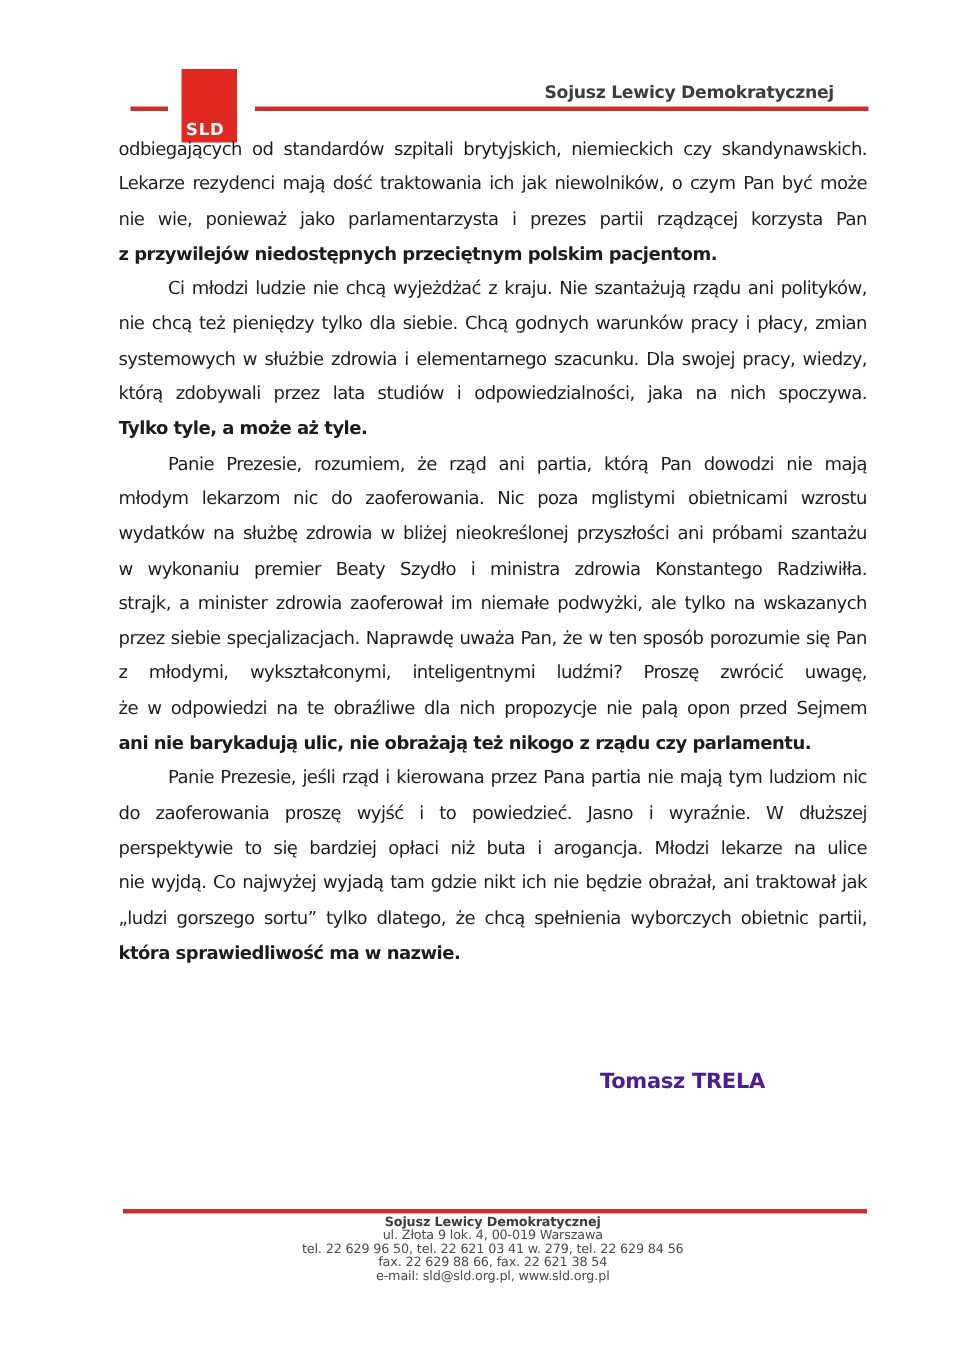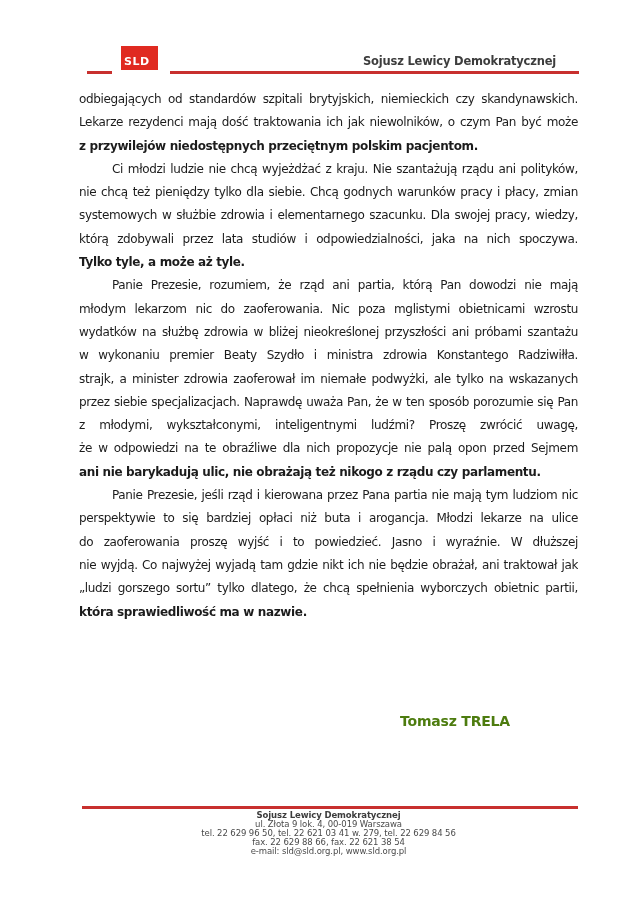--- a/index.html
+++ b/index.html
@@ -4,33 +4,33 @@
 <style>
   html,body{margin:0;padding:0;background:#ffffff;}
   .page{
     position:relative;width:636px;height:900px;background:#ffffff;overflow:hidden;
     font-family:"DejaVu Sans","Liberation Sans",sans-serif;
     --accent:#c8302e;--logo:#e02a21;--ink:#1c1c1c;--muted:#4a4a4a;--head:#3d3d3d;
   }
   
   .hdr-dash{position:absolute;left:87px;top:71px;width:25px;height:2.5px;background:var(--accent);}
   .hdr-rule{position:absolute;left:170px;top:71px;width:409px;height:2.5px;background:var(--accent);}
-  .logo{position:absolute;left:121px;top:46px;width:37px;height:24px;background:var(--logo);}
+  .logo{position:absolute;left:121px;top:46px;width:37px;height:49px;background:var(--logo);}
   .logo span{position:absolute;left:3px;bottom:2px;color:#ffffff;font-weight:bold;font-size:11px;letter-spacing:.5px;}
   .hdr-org{position:absolute;left:300px;top:54px;width:256px;text-align:right;
     font-size:11.5px;font-weight:bold;color:var(--head);letter-spacing:-0.2px;}
   
   .body{position:absolute;left:79px;top:88px;width:499px;color:var(--ink);
     font-size:12px;letter-spacing:-0.35px;}
   .tl{height:23.3px;line-height:23.3px;overflow:hidden;white-space:nowrap;
     text-align:justify;text-align-last:justify;}
   .tl.last{text-align-last:left;font-weight:bold;}
   .tl.ind{padding-left:33px;}
   
-  .sig{position:absolute;left:400px;top:713px;font-size:14px;font-weight:bold;color:#4d7c0f;letter-spacing:-0.2px;}
+  .sig{position:absolute;left:400px;top:713px;font-size:14px;font-weight:bold;color:#4c1d95;letter-spacing:-0.2px;}
   
   .ftr-rule{position:absolute;left:82px;top:806px;width:496px;height:2.5px;background:var(--accent);}
   .ftr{position:absolute;left:79px;top:811px;width:499px;text-align:center;color:var(--muted);
     font-size:8.5px;line-height:9px;letter-spacing:-0.1px;}
   .ftr .b{font-weight:bold;color:#3c3c3c;}
 </style>
 </head>
 <body>
 
 <div class="page" style="--accent: #c8302e; --logo: #e02a21; --ink: #1c1c1c; --muted: #4a4a4a;">
@@ -38,38 +38,39 @@
   <div class="hdr-dash"></div>
   <div class="logo">
     <span>SLD</span>
   </div>
   <div class="hdr-rule"></div>
   <div class="hdr-org">Sojusz Lewicy Demokratycznej</div>
 
   <div class="body" id="body-text">
       <div class="tl">odbiegających od standardów szpitali brytyjskich, niemieckich czy skandynawskich.</div>
       <div class="tl">Lekarze rezydenci mają dość traktowania ich jak niewolników, o czym Pan być może</div>
+      <div class="tl">nie wie, ponieważ jako parlamentarzysta i prezes partii rządzącej korzysta Pan</div>
       <div class="tl last">z przywilejów niedostępnych przeciętnym polskim pacjentom.</div>
       <div class="tl ind">Ci młodzi ludzie nie chcą wyjeżdżać z kraju. Nie szantażują rządu ani polityków,</div>
       <div class="tl">nie chcą też pieniędzy tylko dla siebie. Chcą godnych warunków pracy i płacy, zmian</div>
       <div class="tl">systemowych w służbie zdrowia i elementarnego szacunku. Dla swojej pracy, wiedzy,</div>
       <div class="tl">którą zdobywali przez lata studiów i odpowiedzialności, jaka na nich spoczywa.</div>
       <div class="tl last">Tylko tyle, a może aż tyle.</div>
       <div class="tl ind">Panie Prezesie, rozumiem, że rząd ani partia, którą Pan dowodzi nie mają</div>
       <div class="tl">młodym lekarzom nic do zaoferowania. Nic poza mglistymi obietnicami wzrostu</div>
       <div class="tl">wydatków na służbę zdrowia w bliżej nieokreślonej przyszłości ani próbami szantażu</div>
       <div class="tl">w wykonaniu premier Beaty Szydło i ministra zdrowia Konstantego Radziwiłła.</div>
       <div class="tl">strajk, a minister zdrowia zaoferował im niemałe podwyżki, ale tylko na wskazanych</div>
       <div class="tl">przez siebie specjalizacjach. Naprawdę uważa Pan, że w ten sposób porozumie się Pan</div>
       <div class="tl">z młodymi, wykształconymi, inteligentnymi ludźmi? Proszę zwrócić uwagę,</div>
       <div class="tl">że w odpowiedzi na te obraźliwe dla nich propozycje nie palą opon przed Sejmem</div>
       <div class="tl last">ani nie barykadują ulic, nie obrażają też nikogo z rządu czy parlamentu.</div>
       <div class="tl ind">Panie Prezesie, jeśli rząd i kierowana przez Pana partia nie mają tym ludziom nic</div>
+      <div class="tl">do zaoferowania proszę wyjść i to powiedzieć. Jasno i wyraźnie. W dłuższej</div>
       <div class="tl">perspektywie to się bardziej opłaci niż buta i arogancja. Młodzi lekarze na ulice</div>
-      <div class="tl">do zaoferowania proszę wyjść i to powiedzieć. Jasno i wyraźnie. W dłuższej</div>
       <div class="tl">nie wyjdą. Co najwyżej wyjadą tam gdzie nikt ich nie będzie obrażał, ani traktował jak</div>
       <div class="tl">„ludzi gorszego sortu” tylko dlatego, że chcą spełnienia wyborczych obietnic partii,</div>
       <div class="tl last">która sprawiedliwość ma w nazwie.</div>
     </div>
 
   <div class="sig">Tomasz TRELA</div>
 
   <div class="ftr-rule"></div>
   <div class="ftr">
     <div class="b">Sojusz Lewicy Demokratycznej</div>

